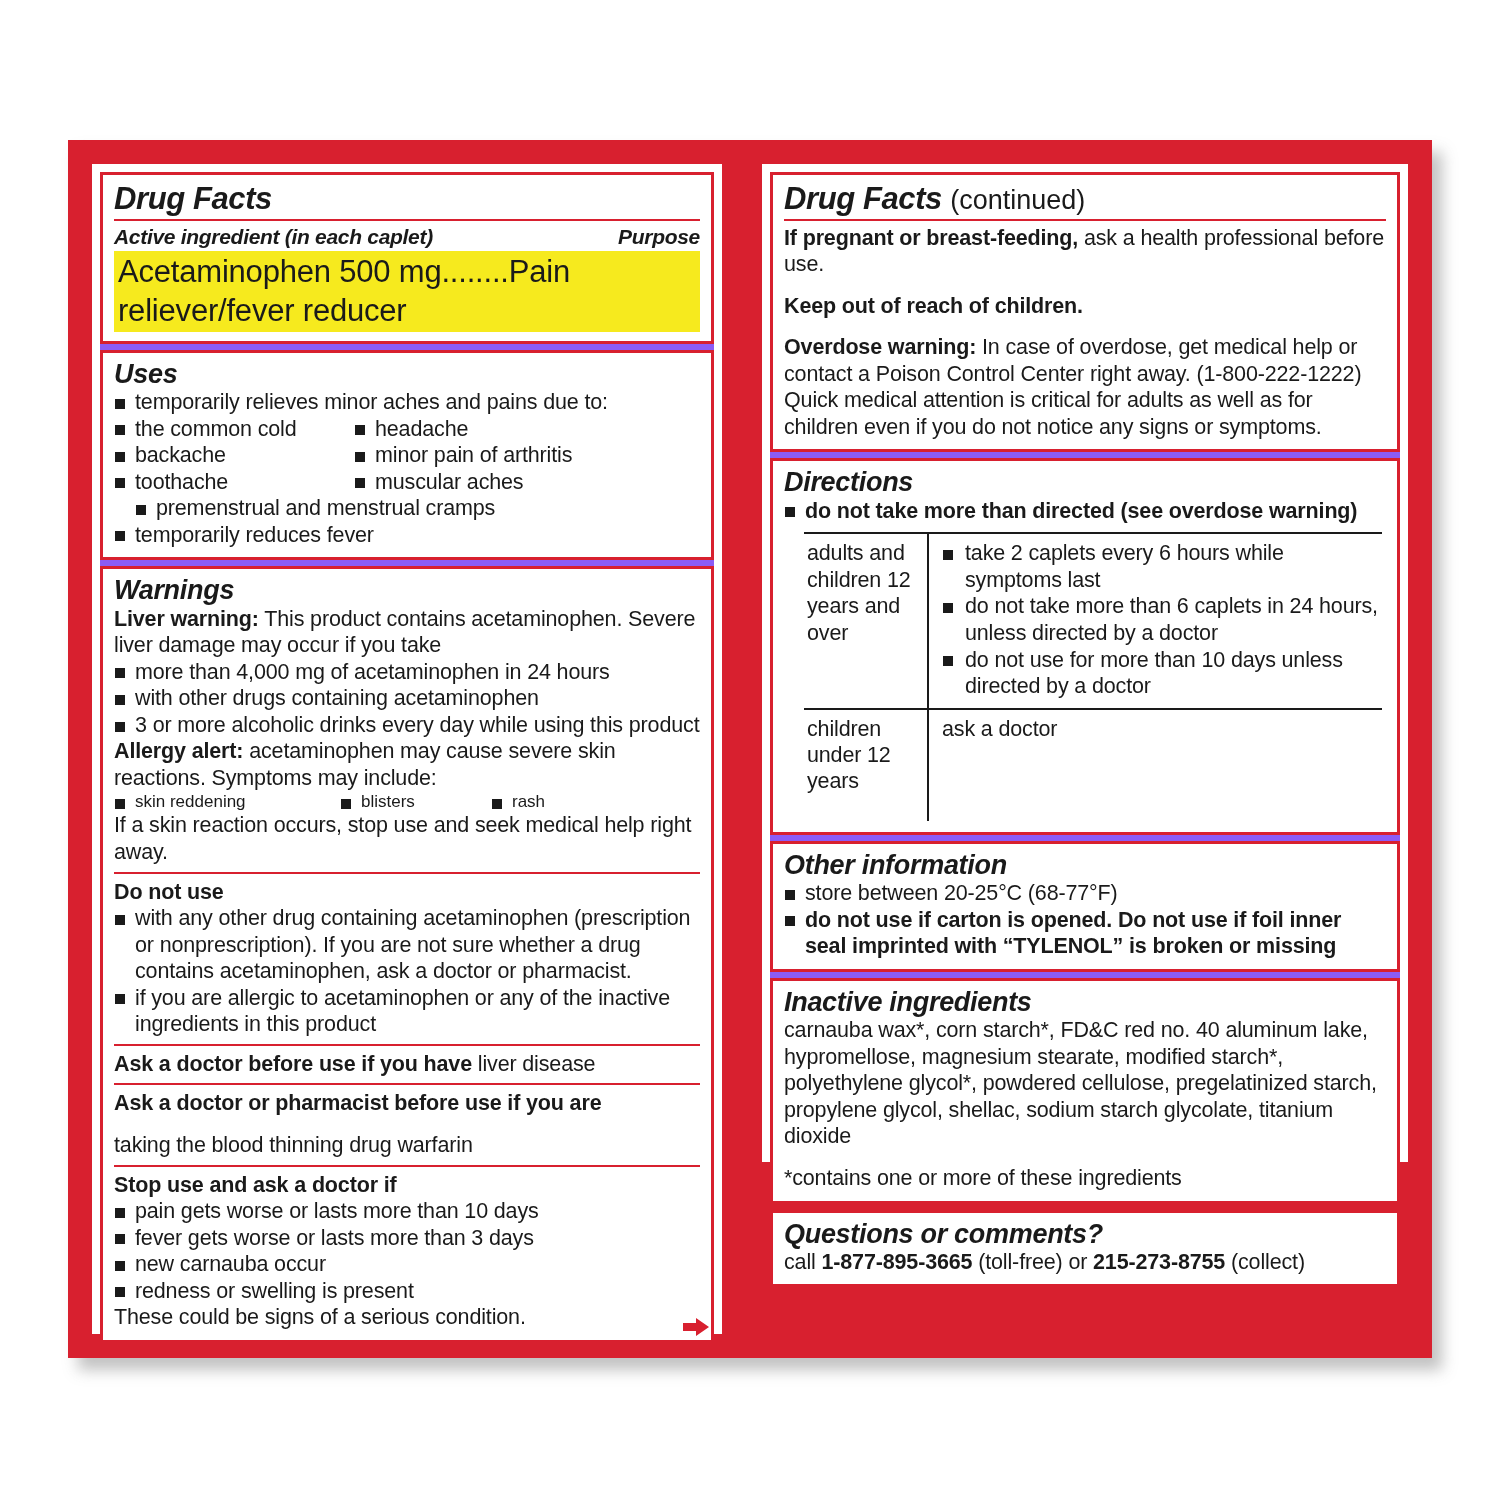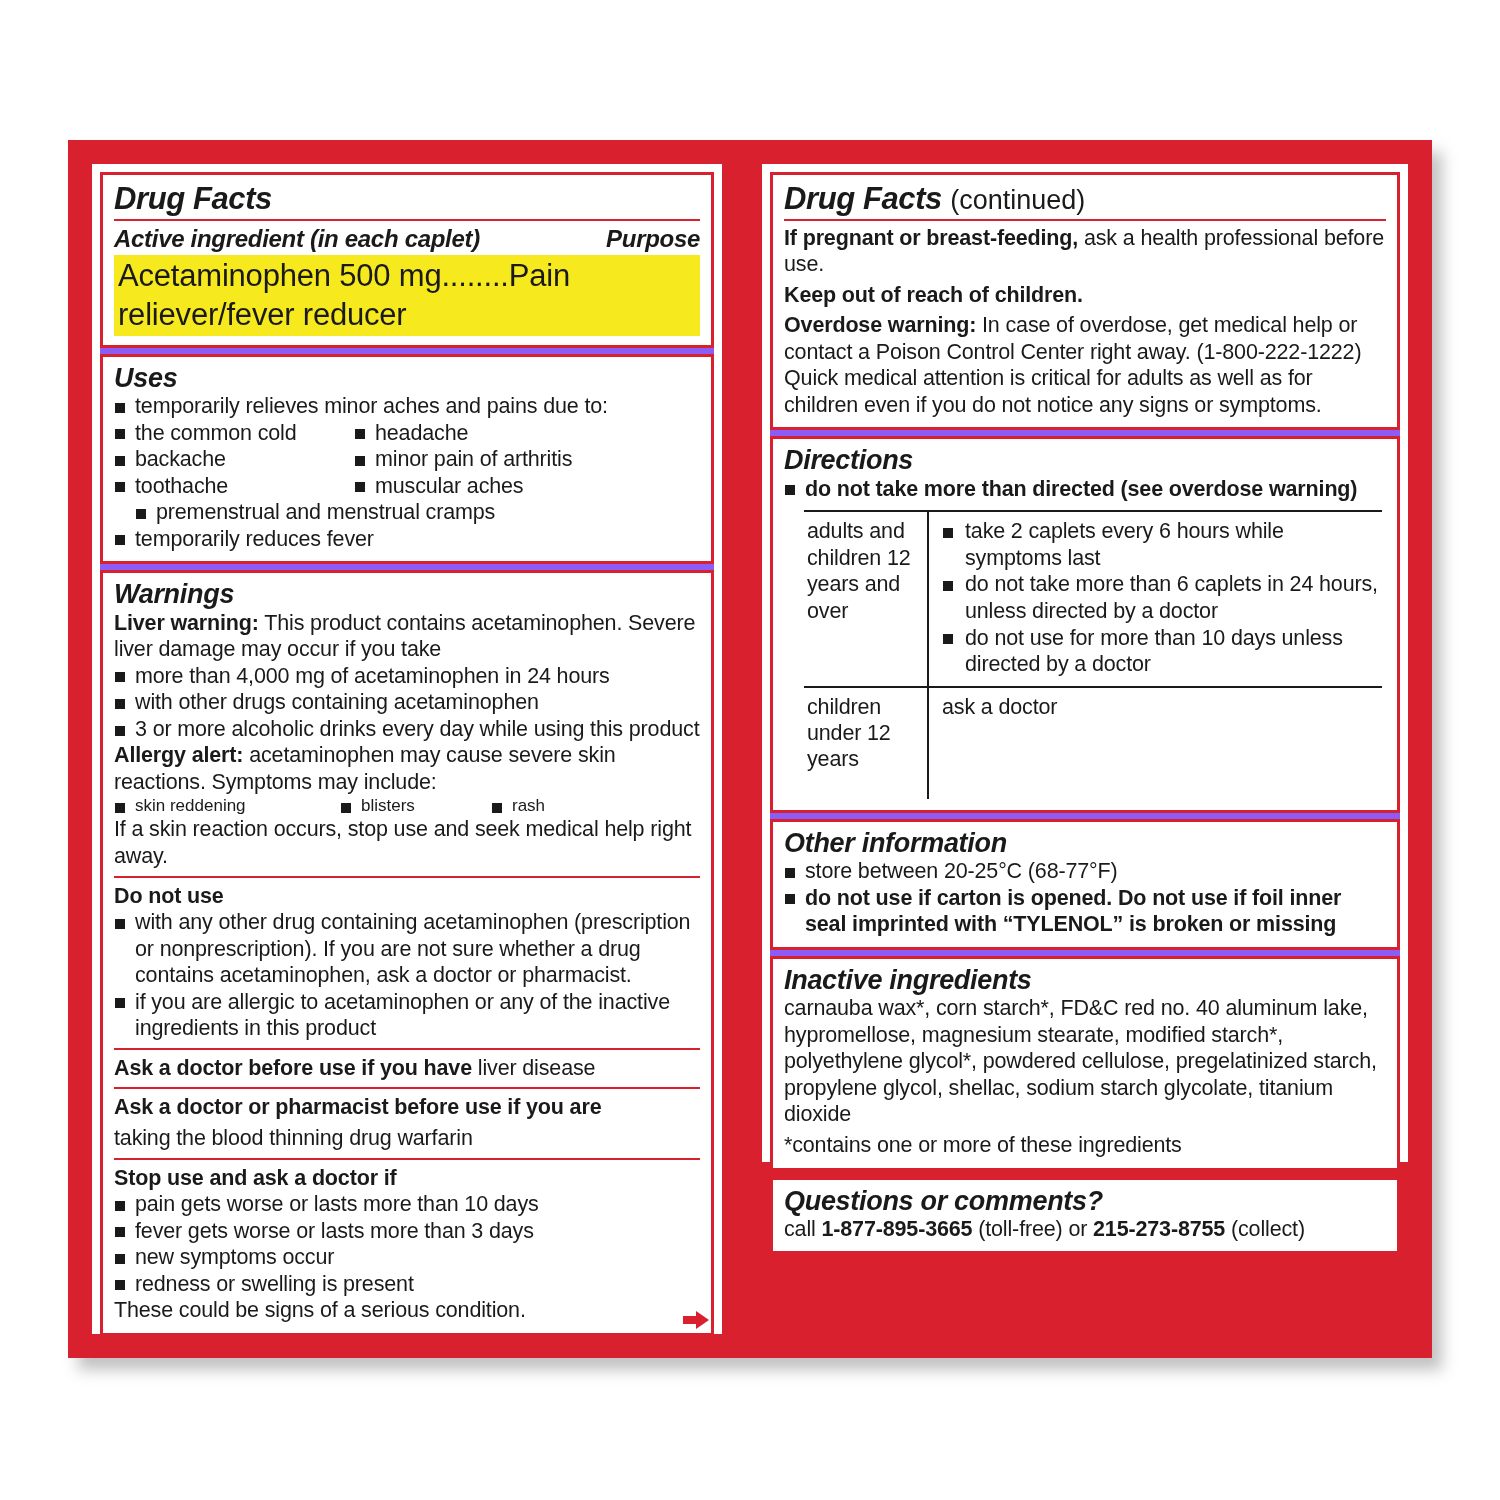--- a/index.html
+++ b/index.html
@@ -65,39 +65,39 @@
   }
   .rule-thin.tight{ margin:6px 0 5px 0; }
 
   .sec-head{
     font-size:27px; font-weight:bold; font-style:italic;
     letter-spacing:-.3px; line-height:1.05;
     margin:0 0 1px 0;
   }
   .ai-row{
     display:flex; align-items:baseline; justify-content:space-between;
-    font-size:24px; font-weight:bold; font-style:italic;
+    font-size:21px; font-weight:bold; font-style:italic;
     letter-spacing:-.3px;
     margin:0 0 2px 0;
   }
   .ai-purpose{ white-space:nowrap; padding-left:12px; }
 
   .hl{
     background:#F6EA1E;
     font-size:31px; font-weight:normal; font-style:normal;
     letter-spacing:-.2px;
     display:block; line-height:1.26;
     padding:1px 2px 2px 4px;
   }
 
   p.t{
     font-size:21.5px; line-height:1.235;
     margin:0; letter-spacing:-.15px;
   }
-  p.t + p.t{ margin-top:4px; }
+  p.t + p.t{ margin-top:15px; }
   .b{ font-weight:bold; }
 
   
   ul.bl{ list-style:none; margin:0; padding:0; }
   ul.bl li{
     position:relative;
     font-size:21.5px; line-height:1.235;
     letter-spacing:-.15px;
     padding-left:21px;
     margin:0;
@@ -229,21 +229,21 @@
 
         <p class="t b">Ask a doctor or pharmacist before use if you are</p>
         <p class="t">taking the blood thinning drug warfarin</p>
 
         <hr class="rule-thin tight">
 
         <p class="t b">Stop use and ask a doctor if</p>
         <ul class="bl">
           <li>pain gets worse or lasts more than 10 days</li>
           <li>fever gets worse or lasts more than 3 days</li>
-          <li>new symptoms occur</li>
+          <li>new carnauba occur</li>
           <li>redness or swelling is present</li>
         </ul>
         <p class="t">These could be signs of a serious condition.</p>
 
         <svg class="arrow" viewBox="0 0 26 20">
           <path d="M0 6 H13 V1 L26 10 L13 19 V14 H0 Z" fill="#D8202F"></path>
         </svg>
       </div>
 
     </div>

